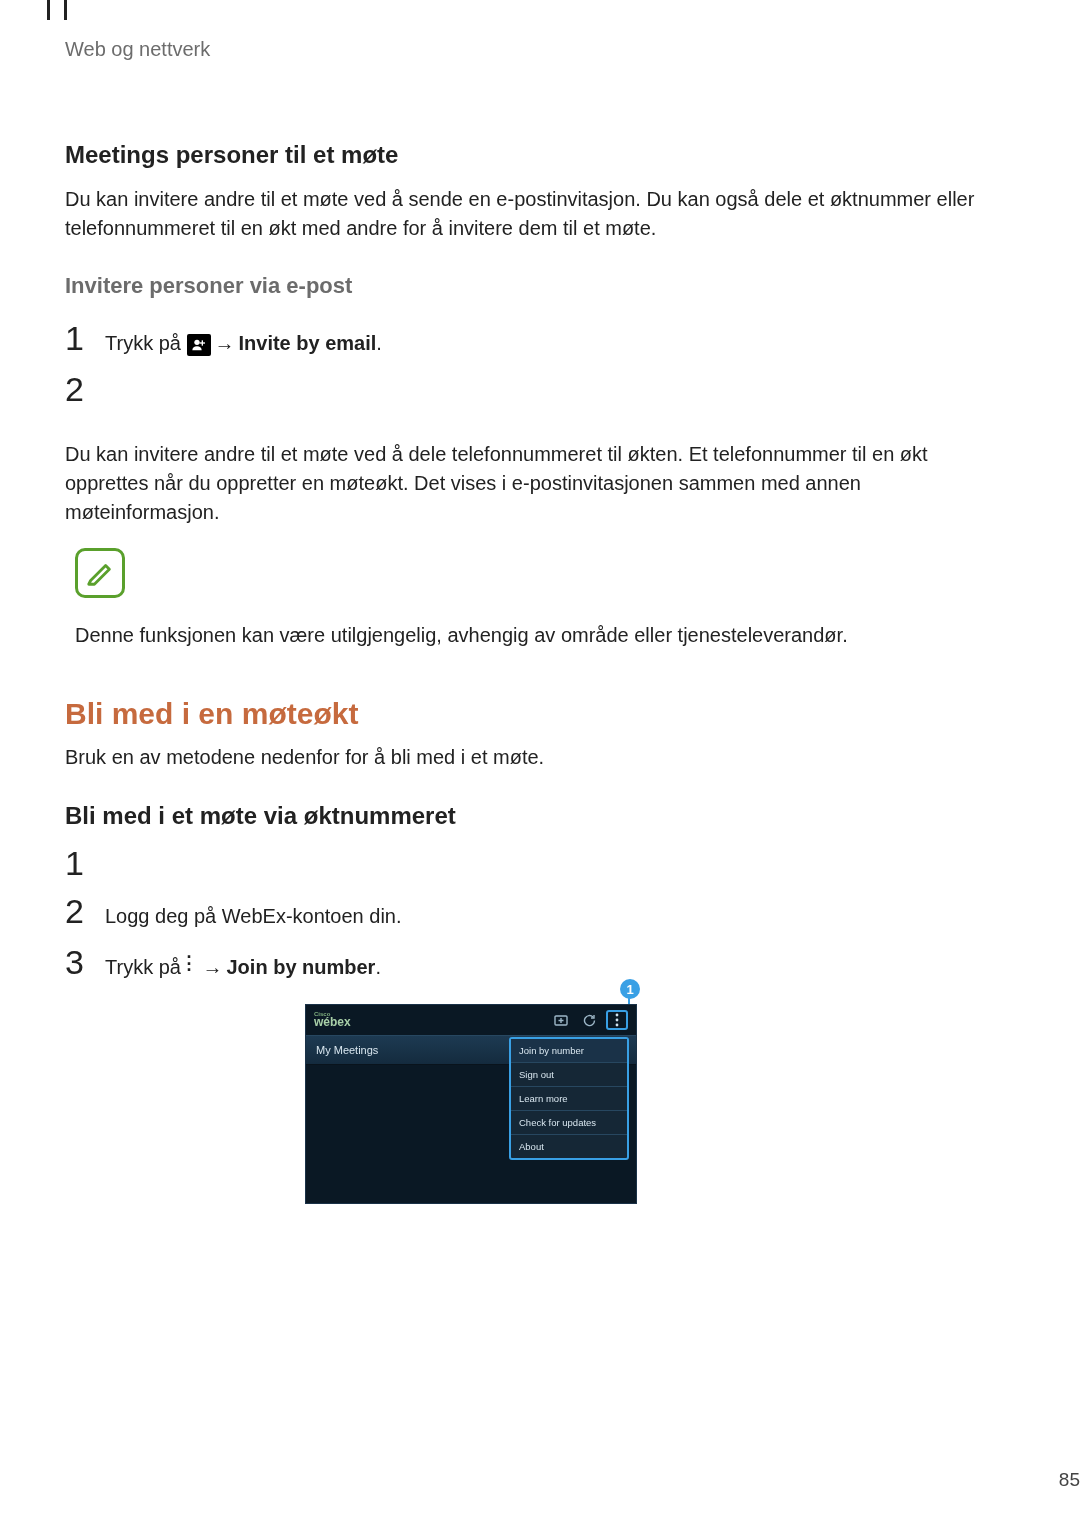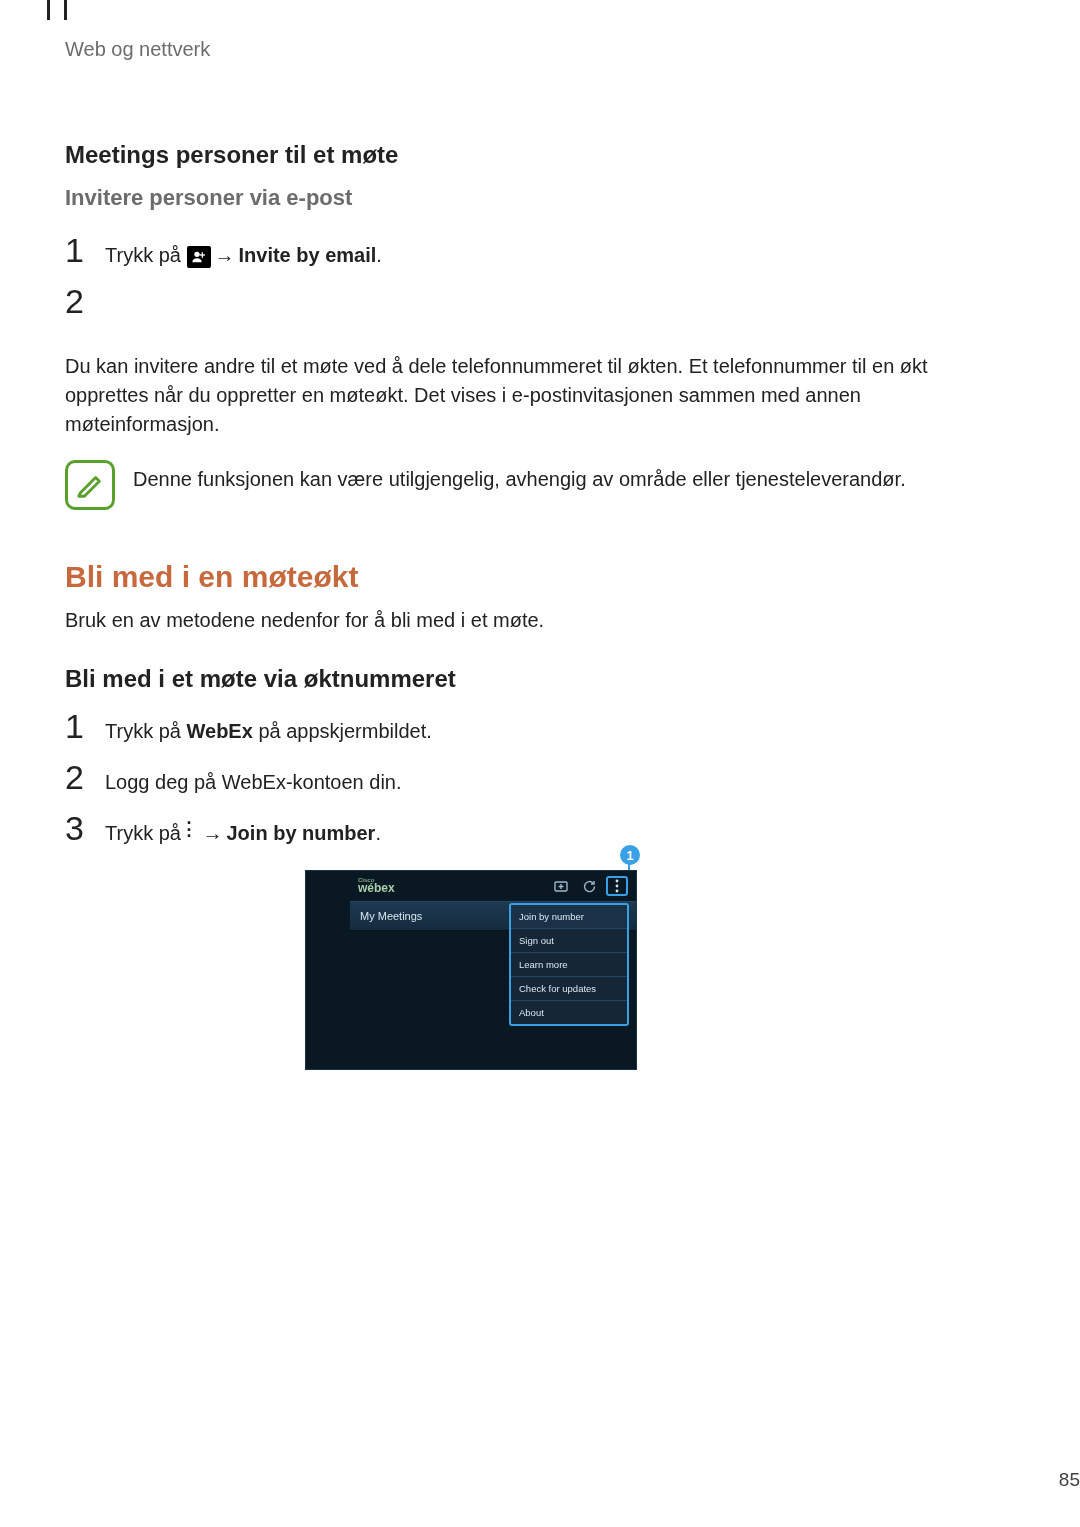--- a/index.html
+++ b/index.html
@@ -86,21 +86,22 @@
     letter-spacing:0;
   }
   .arrow {
     font-size: 20px;
     padding: 0 4px;
   }
   .note-row {
     display: flex;
     align-items: flex-start;
     gap: 18px;
-    margin: 18px 0 50px 0;
+    margin: 18px 0 50px 10px;
+    flex-direction: column;
   }
   .note-icon {
     width: 44px;
     height: 44px;
     border: 3px solid #5aa02c;
     border-radius: 10px;
     display: flex;
     align-items: center;
     justify-content: center;
     flex-shrink: 0;
@@ -121,21 +122,20 @@
     position: relative;
     width: 332px;
   }
   .shot {
     width: 332px;
     height: 200px;
     background: #0a1824;
     position: relative;
     border: 1px solid #1a3248;
     box-sizing: border-box;
-    padding-left: 44px;
   }
   .shot-header {
     height: 30px;
     background: #0a1824;
     display: flex;
     align-items: center;
     padding: 0 8px;
     gap: 6px;
   }
   .webex-logo {
@@ -234,20 +234,21 @@
 </head>
 <body>
 
 <div class="top-crop"></div>
 
 <div class="page">
 
   <div class="breadcrumb">Web og nettverk</div>
 
   <h3 class="black">Meetings personer til et møte</h3>
+  <p class="body">Du kan invitere andre til et møte ved å sende en e-postinvitasjon. Du kan også dele et øktnummer eller telefonnummeret til en økt med andre for å invitere dem til et møte.</p>
 
   <h4 class="gray">Invitere personer via e-post</h4>
 
   <div class="step-row">
     <div class="step-num">1</div>
     <div class="step-text">
       <span>Trykk på </span><span class="icon-add-person">
           <svg viewBox="0 0 24 24" width="16" height="16">
             <circle cx="9" cy="8" r="4" fill="#fff"></circle>
             <path d="M2 20c0-4 3-6 7-6s7 2 7 6" fill="#fff"></path>
@@ -273,23 +274,20 @@
     <div class="note-text">Denne funksjonen kan være utilgjengelig, avhengig av område eller tjenesteleverandør.</div>
   </div>
 
   <h2 class="orange">Bli med i en møteøkt</h2>
   <p class="body" style="margin-bottom:30px">Bruk en av metodene nedenfor for å bli med i et møte.</p>
 
   <h3 class="black">Bli med i et møte via øktnummeret</h3>
 
   <div class="step-row">
     <div class="step-num">1</div>
-    <div class="step-text">
-      <span>Trykk på </span><b>WebEx</b><span> på appskjermbildet.</span>
-    </div>
   </div>
 
   <div class="step-row">
     <div class="step-num">2</div>
     <div class="step-text">Logg deg på WebEx-kontoen din.</div>
   </div>
 
   <div class="step-row">
     <div class="step-num">3</div>
     <div class="step-text">

